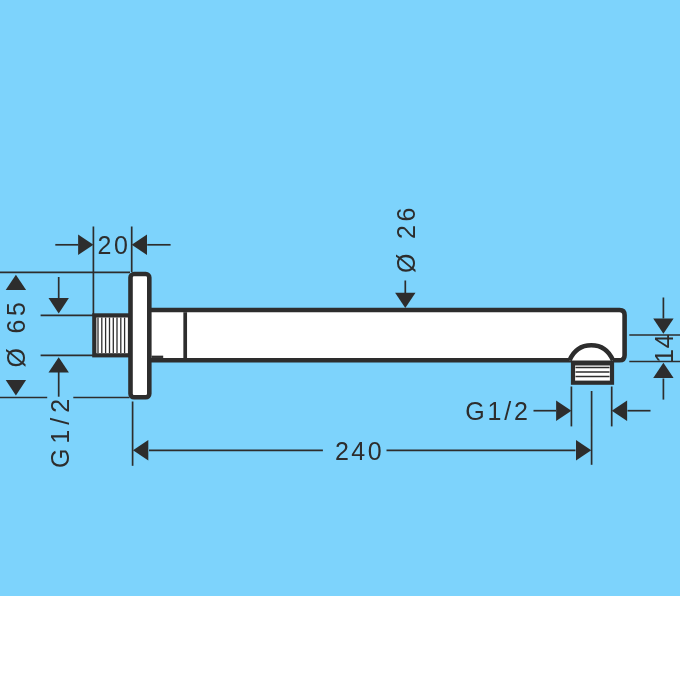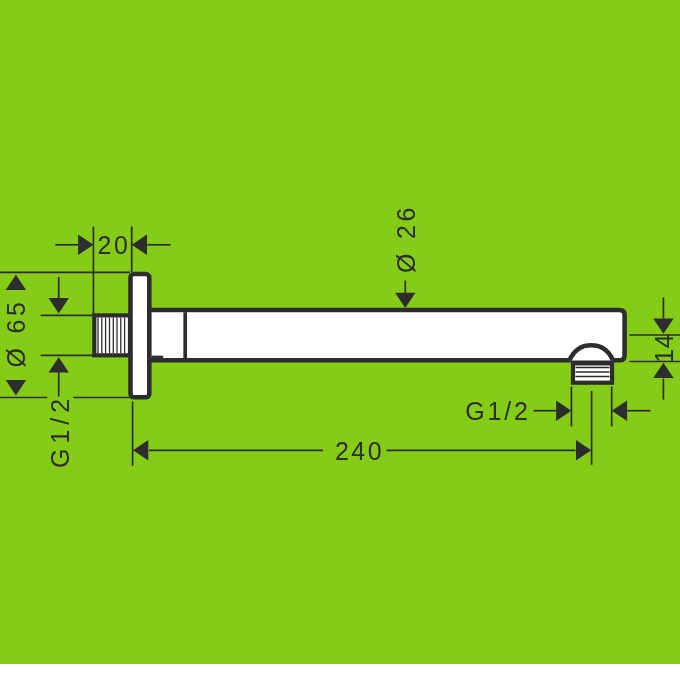--- a/index.html
+++ b/index.html
@@ -1,16 +1,16 @@
 <!DOCTYPE html>
 <html><head>
 <meta charset="utf-8">
 <style>
   html,body{margin:0;padding:0;background:#ffffff;}
-  .wrap{width:680px;height:664px;position:relative;overflow:hidden;background:#84cc16;}
+  .wrap{width:680px;height:596px;position:relative;overflow:hidden;background:#7dd3fc;}
   text{font-family:"Liberation Sans",sans-serif;font-size:25px;fill:#2d2d2d;letter-spacing:0.8px;}
 </style>
 </head>
 <body>
 <div class="wrap">
 <svg width="680" height="680" viewBox="0 0 680 680">
 <defs>
   <polygon id="ah" points="0,0 -15.3,-10.2 -15.3,10.2"></polygon>
 </defs>
 <g stroke="#2d2d2d" fill="none">

